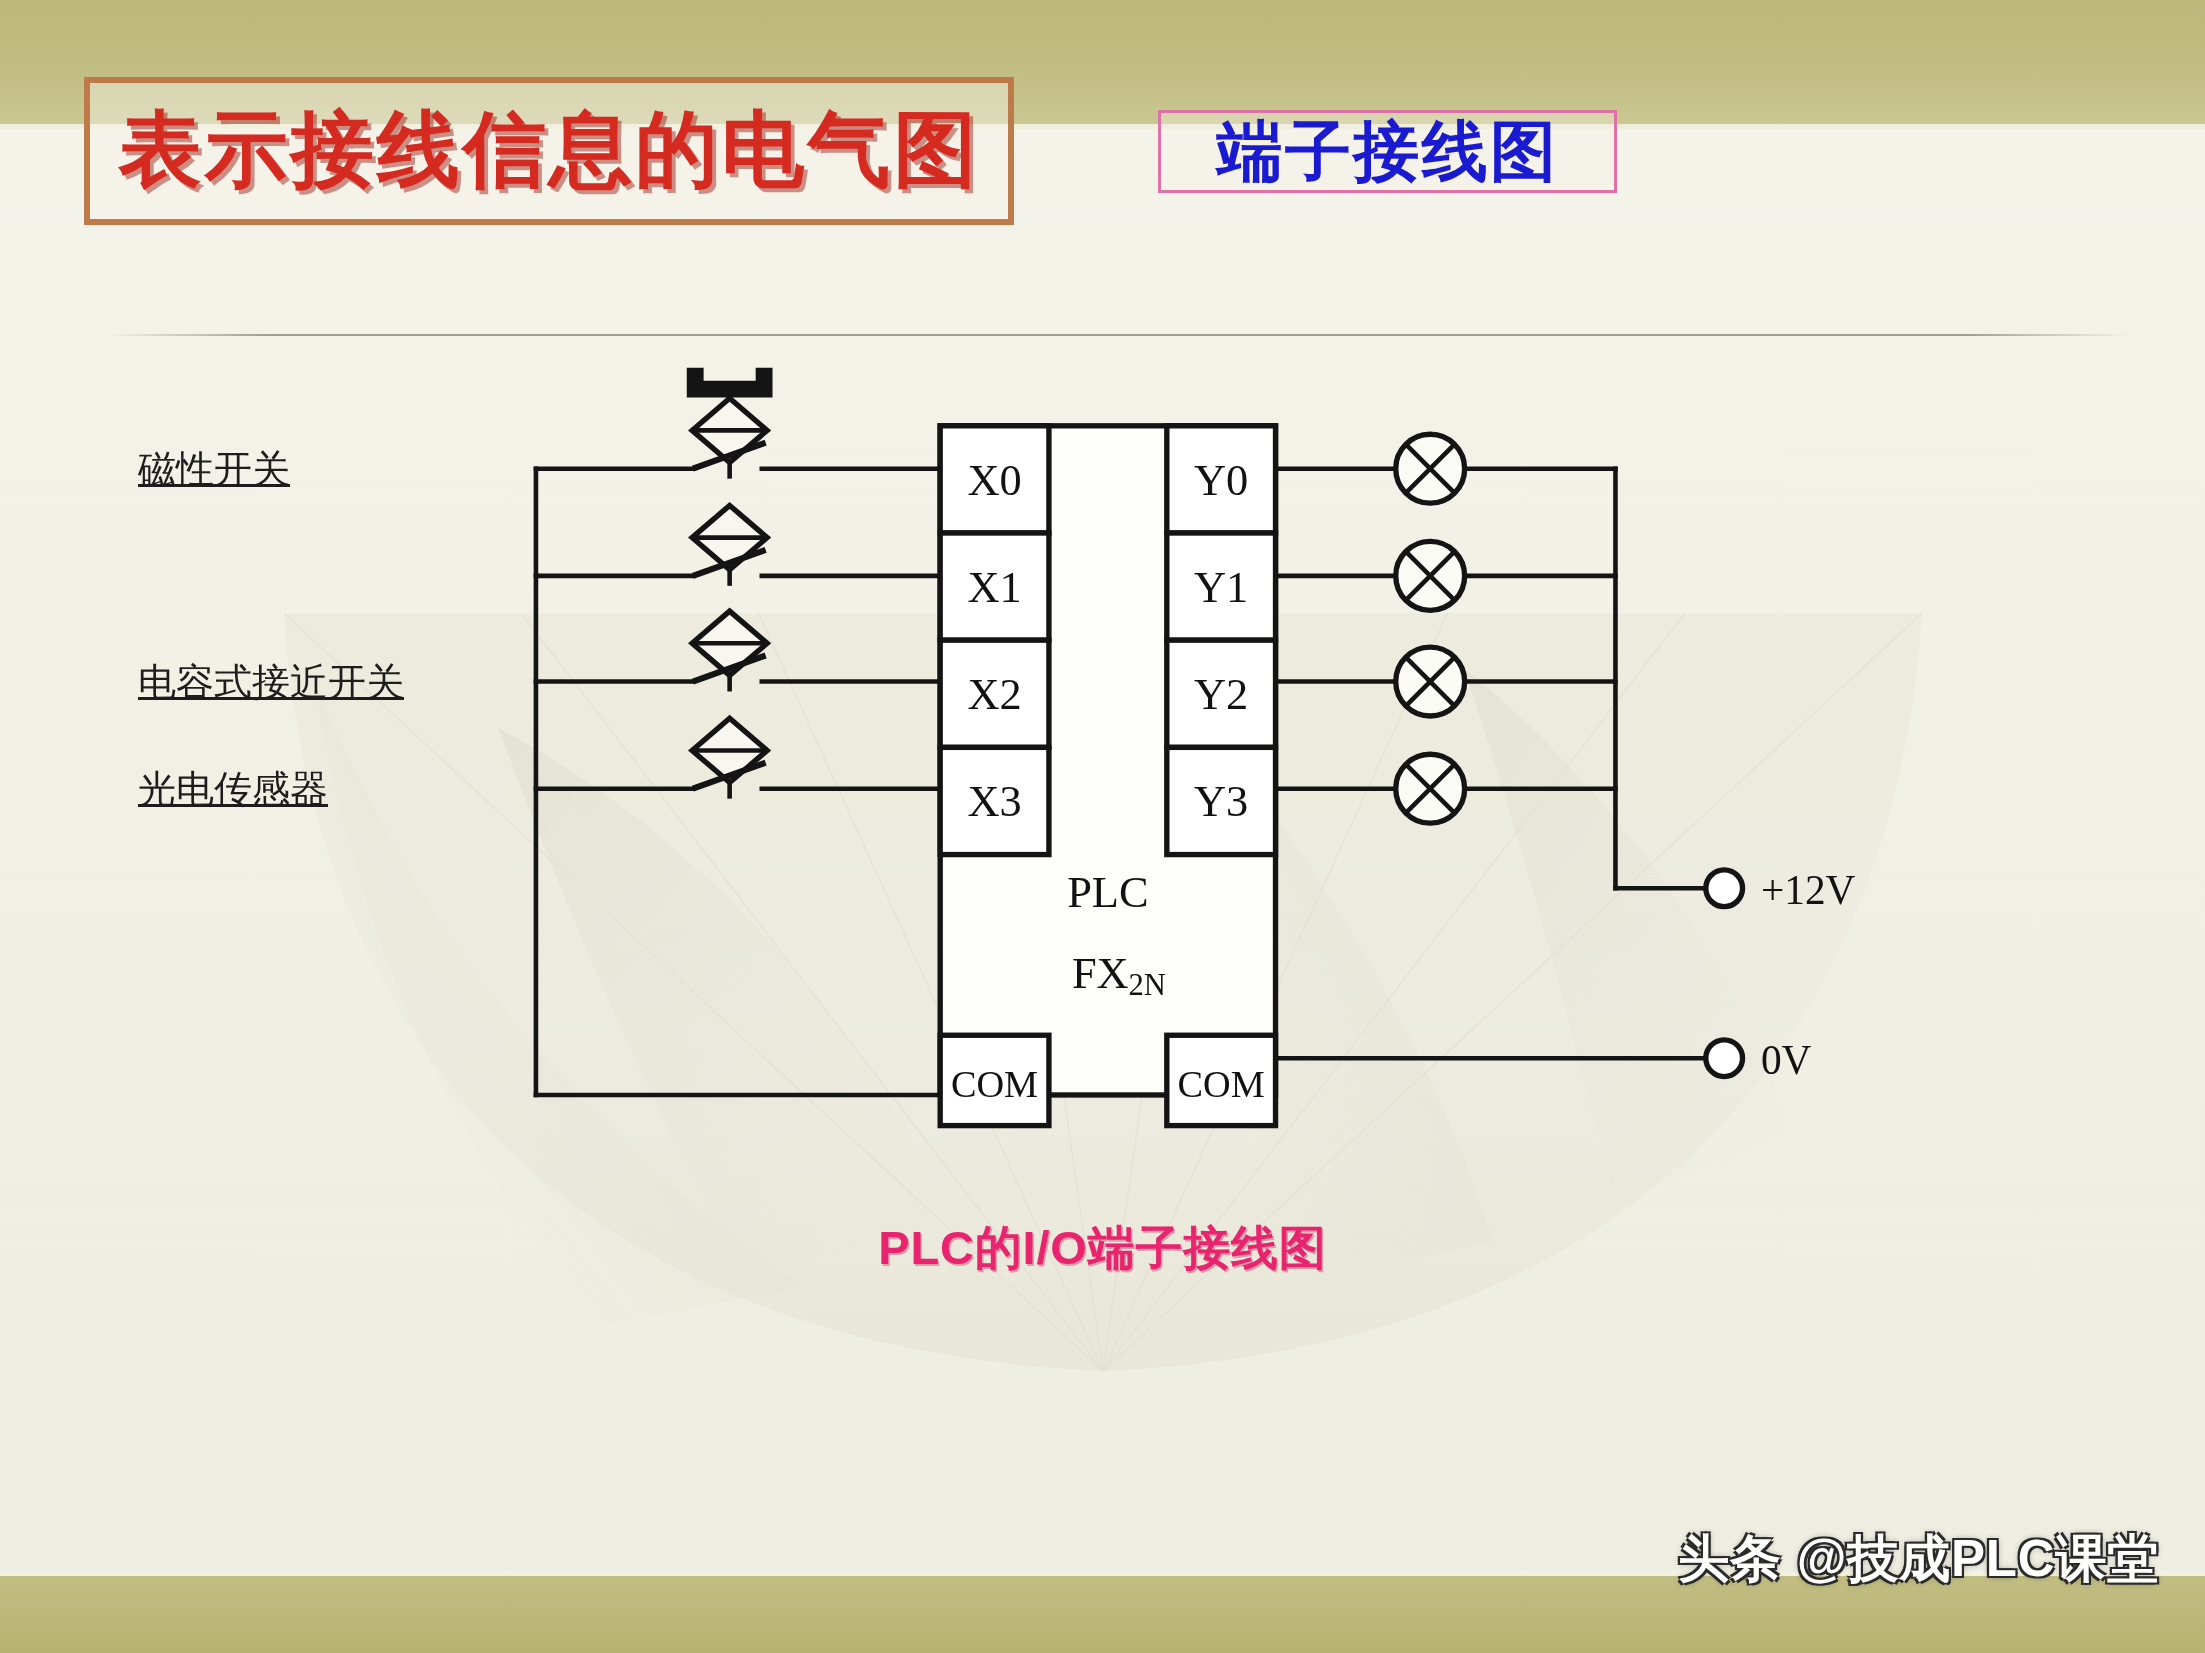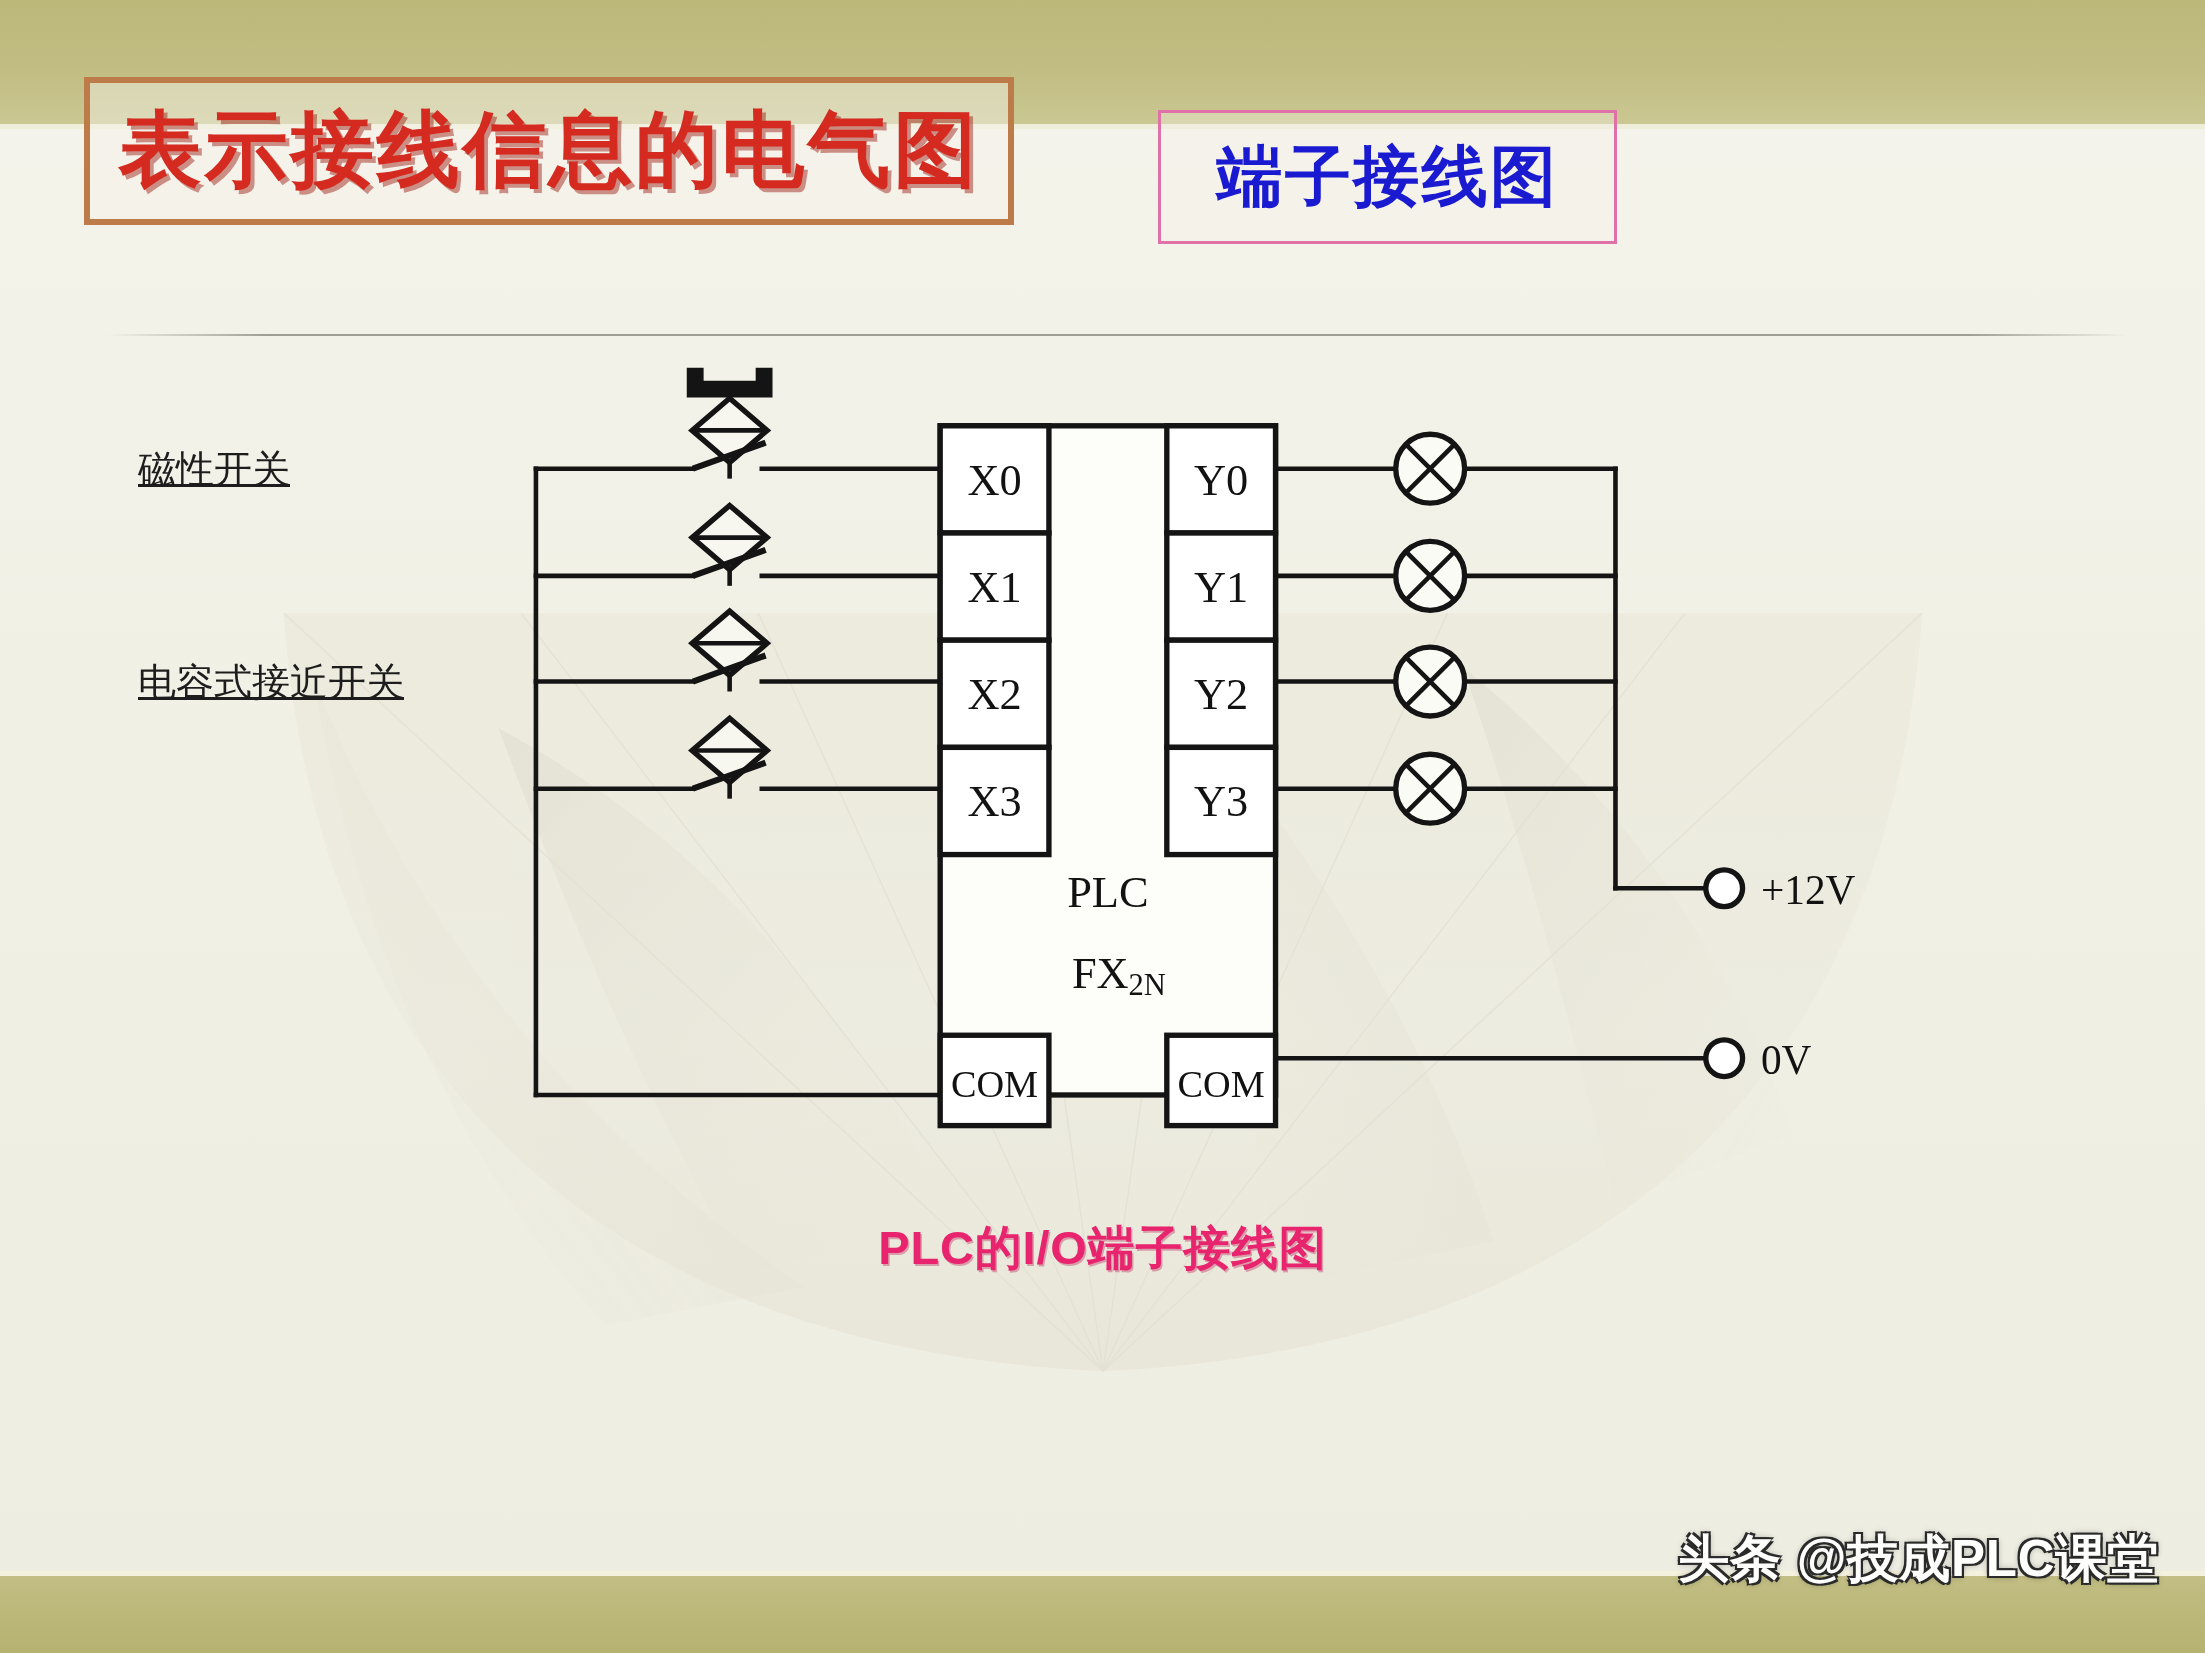--- a/index.html
+++ b/index.html
@@ -25,21 +25,21 @@
        background:#f4f2de;}
 
   
   .title1{position:absolute;left:84px;top:77px;width:930px;height:148px;
      border:6.9px solid #bd7b49;background:rgba(243,242,233,.45);
      display:flex;align-items:center;justify-content:center;box-sizing:border-box;}
   .title1 span{font-size:83px;font-weight:bold;color:#d42a20;letter-spacing:3.1px;
      text-shadow:3.8px 3.8px 0 rgba(150,20,12,.45);white-space:nowrap;
      font-family:"Liberation Serif","DejaVu Serif",serif;}
 
-  .title2{position:absolute;left:1158px;top:110px;width:459px;height:134px;
+  .title2{position:absolute;left:1158px;top:110px;width:459px;height:83px;
      border:3.1px solid #e070a8;background:rgba(243,242,233,.35);
      display:flex;align-items:center;justify-content:center;box-sizing:border-box;}
   .title2 span{font-size:66px;font-weight:bold;color:#1a1ad0;letter-spacing:2.3px;
      white-space:nowrap;font-family:"Liberation Serif","DejaVu Serif",serif;}
 
   .divider{position:absolute;left:107px;top:334px;width:2021px;height:2.3px;
      background:linear-gradient(90deg,rgba(140,140,130,0) 0%,rgba(130,130,120,.75) 8%,
                  rgba(130,130,120,.75) 92%,rgba(140,140,130,0) 100%);}
 
   
@@ -218,20 +218,21 @@
     <circle cx="2252" cy="1160" r="24" fill="#ffffff" stroke="#141414" stroke-width="7"></circle>
     <circle cx="2252" cy="1382" r="24" fill="#ffffff" stroke="#141414" stroke-width="7"></circle>
     <g font-family="Liberation Serif, DejaVu Serif, serif" font-size="54" fill="#121212">
       <text x="2300" y="1180">+12V</text>
       <text x="2300" y="1402">0V</text>
     </g>
   </svg>
 
   <div class="dlabel" style="left:138px;top:444px;width:368px;">磁性开关</div>
   <div class="dlabel" style="left:138px;top:657px;width:368px;">电容式接近开关</div>
+  <div class="dlabel" style="left:138px;top:764px;width:368px;">光电传感器</div>
 
   <div class="caption">
     <span>PLC的I/O端子接线图</span>
   </div>
 
   <div class="watermark">头条 @技成PLC课堂</div>
 
 </div>
 
 

